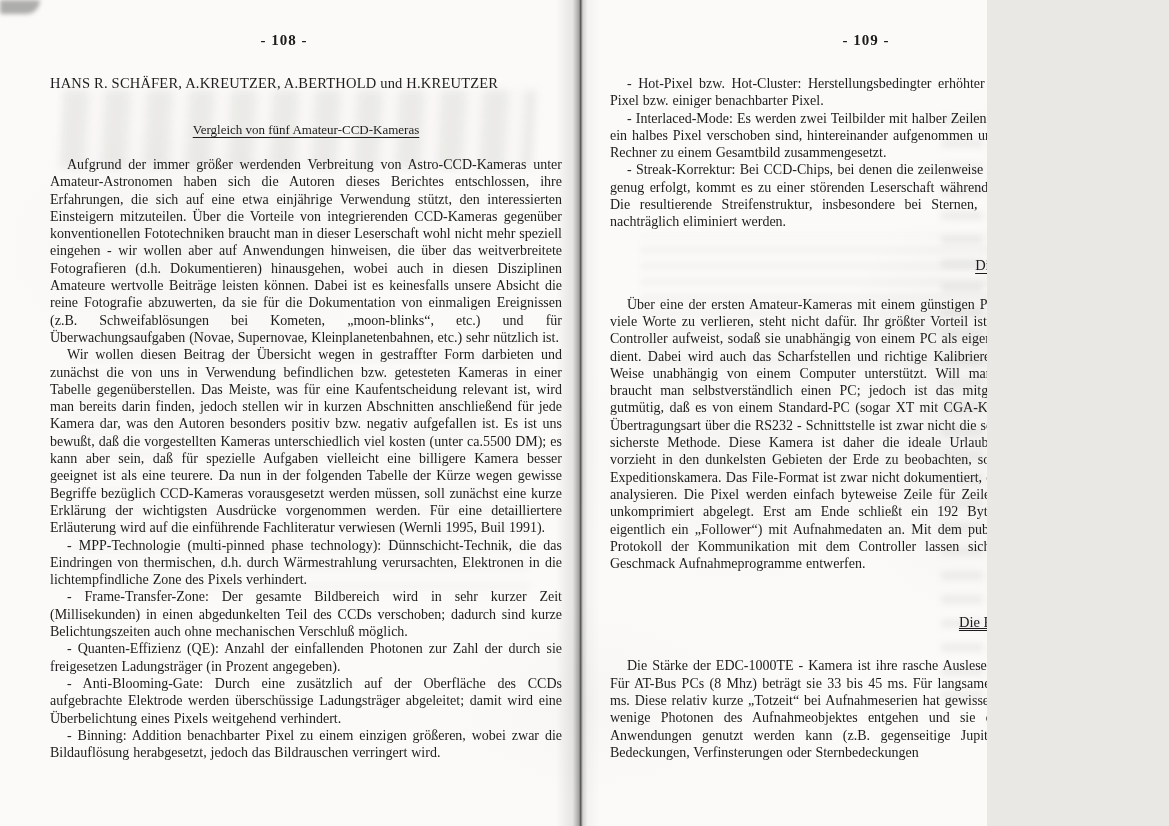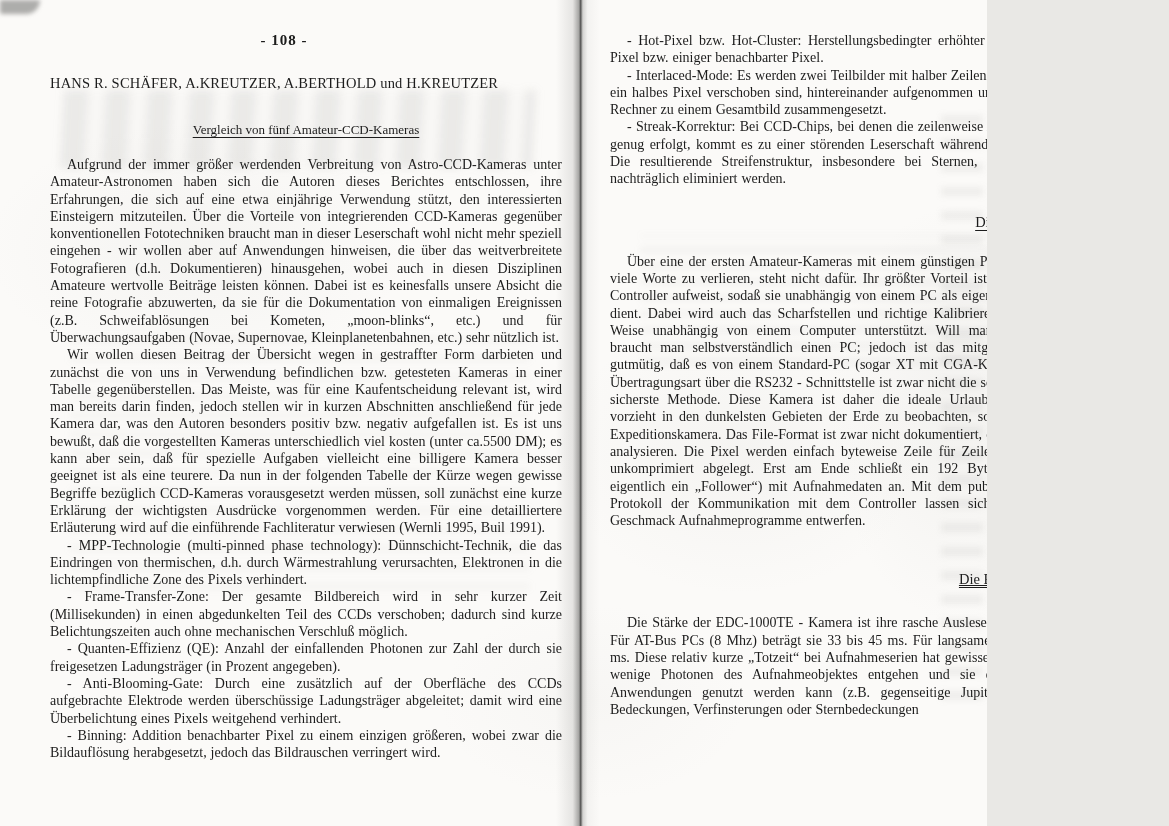--- a/index.html
+++ b/index.html
@@ -148,20 +148,21 @@
       <p class="bp">- Quanten-Effizienz (QE): Anzahl der einfallenden Photonen zur Zahl der durch sie freigesetzen Ladungsträger (in Prozent angegeben).</p>
       <p class="bp">- Anti-Blooming-Gate: Durch eine zusätzlich auf der Oberfläche des CCDs aufgebrachte Elektrode werden überschüssige Ladungsträger abgeleitet; damit wird eine Überbelichtung eines Pixels weitgehend verhindert.</p>
       <p class="bp">- Binning: Addition benachbarter Pixel zu einem einzigen größeren, wobei zwar die Bildauflösung herabgesetzt, jedoch das Bildrauschen verringert wird.</p>
     </div>
   </div>
 
   <div class="gutter-shadow"></div>
 
   <div class="page page-right">
     <div class="page-inner">
+      <div class="pagenum">- 109 -</div>
       <p class="bp">- Hot-Pixel bzw. Hot-Cluster: Herstellungsbedingter erhöhter Dunkelstrom einzelner Pixel bzw. einiger benachbarter Pixel.</p>
       <p class="bp">- Interlaced-Mode: Es werden zwei Teilbilder mit halber Zeilenzahl, die zueinander um ein halbes Pixel verschoben sind, hintereinander aufgenommen und erst anschließend im Rechner zu einem Gesamtbild zusammengesetzt.</p>
       <p class="bp">- Streak-Korrektur: Bei CCD-Chips, bei denen die zeilenweise Auslesung nicht schnell genug erfolgt, kommt es zu einer störenden Leserschaft während des Auslesevorganges. Die resultierende Streifenstruktur, insbesondere bei Sternen, kann mittels Software nachträglich eliminiert werden.</p>
       <div class="section-heading"><span>Die SBIG ST-4 - Kamera</span></div>
       <p class="bp">Über eine der ersten Amateur-Kameras mit einem günstigen Preis-Leistungsverhältnis viele Worte zu verlieren, steht nicht dafür. Ihr größter Vorteil ist, daß sie einen eigenen Controller aufweist, sodaß sie unabhängig von einem PC als eigenständige Nachführhilfe dient. Dabei wird auch das Scharfstellen und richtige Kalibrieren in wohldurchdachter Weise unabhängig von einem Computer unterstützt. Will man Bilder fotografieren, braucht man selbstverständlich einen PC; jedoch ist das mitgelieferte Programm so gutmütig, daß es von einem Standard-PC (sogar XT mit CGA-Karte) bedienbar ist. Die Übertragungsart über die RS232 - Schnittstelle ist zwar nicht die schnellste, dafür aber die sicherste Methode. Diese Kamera ist daher die ideale Urlaubskamera, bzw. wer es vorzieht in den dunkelsten Gebieten der Erde zu beobachten, so wird sie zur robusten Expeditionskamera. Das File-Format ist zwar nicht dokumentiert, doch es ist unschwer zu analysieren. Die Pixel werden einfach byteweise Zeile für Zeile von oben nach unten unkomprimiert abgelegt. Erst am Ende schließt ein 192 Byte langer Header (d.h. eigentlich ein „Follower“) mit Aufnahmedaten an. Mit dem publizierten Übertragungs-Protokoll der Kommunikation mit dem Controller lassen sich somit nach eigenem Geschmack Aufnahmeprogramme entwerfen.</p>
       <div class="section-heading second"><span>Die EDC-1000TE - Kamera</span></div>
       <p class="bp">Die Stärke der EDC-1000TE - Kamera ist ihre rasche Auslese- und ADC-Wandelzeit. Für AT-Bus PCs (8 Mhz) beträgt sie 33 bis 45 ms. Für langsame XT-PCs ist sie ca.100 ms. Diese relativ kurze „Totzeit“ bei Aufnahmeserien hat gewisse Vorteile, da einem nur wenige Photonen des Aufnahmeobjektes entgehen und sie daher für zeitkritische Anwendungen genutzt werden kann (z.B. gegenseitige Jupiter- oder Saturnmond-Bedeckungen, Verfinsterungen oder Sternbedeckungen</p>
     </div>
   </div>
 

